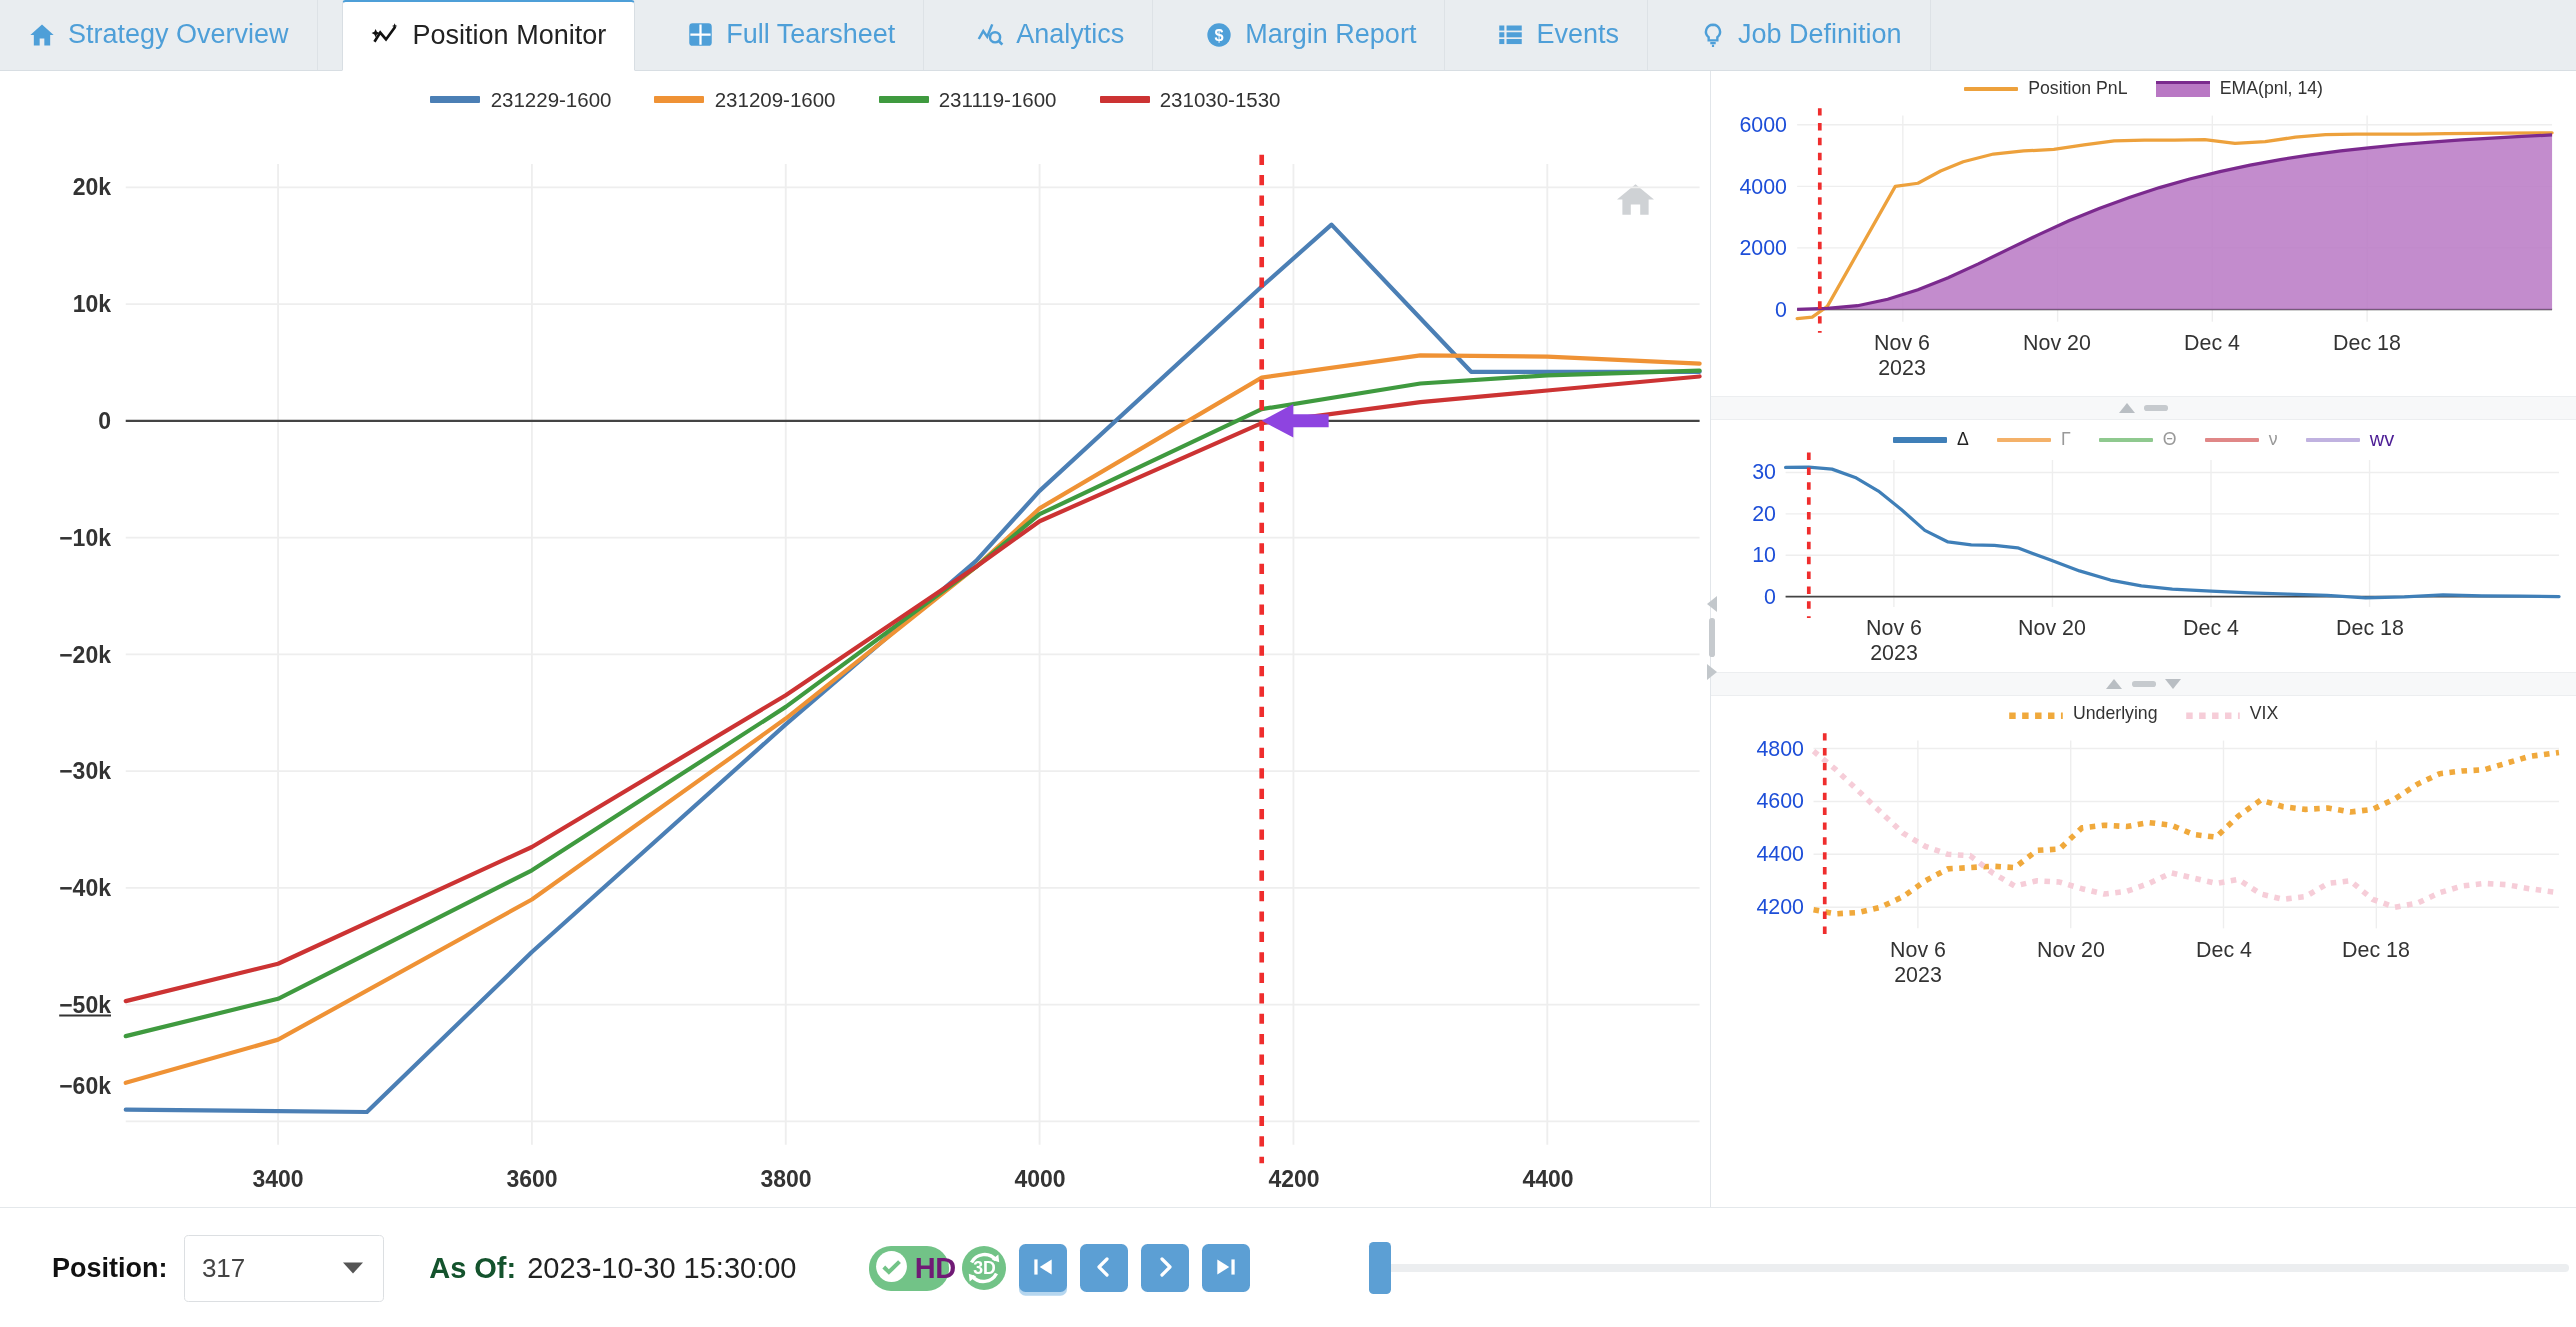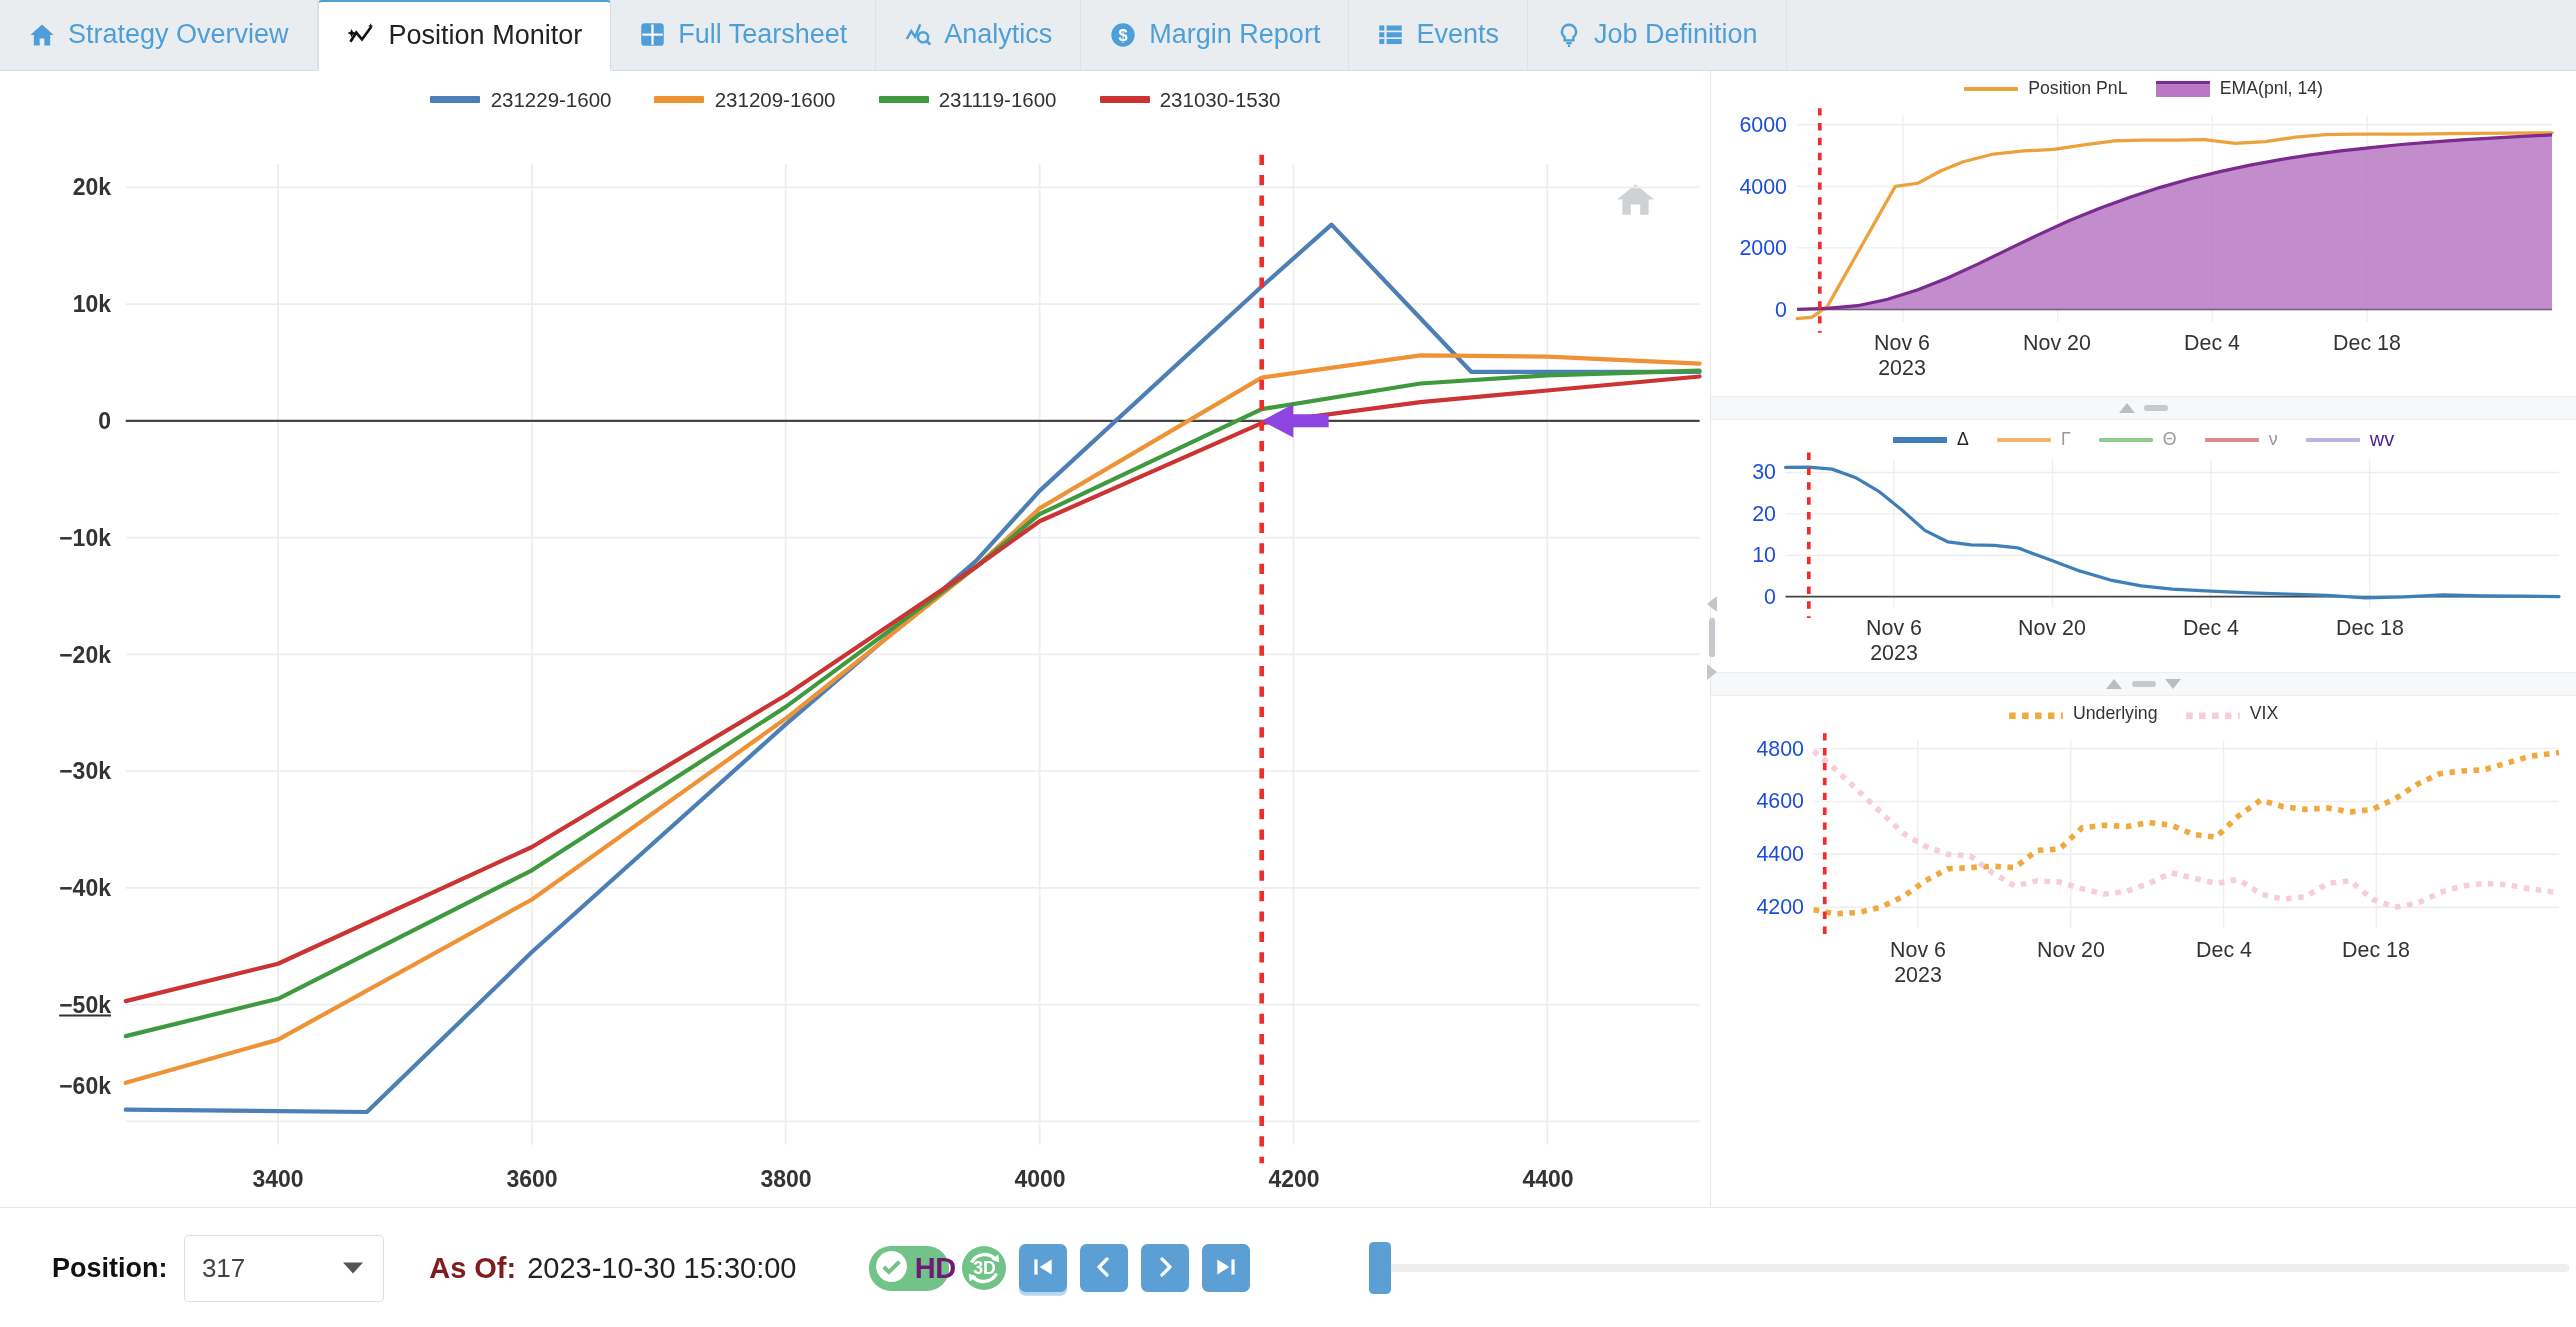--- a/index.html
+++ b/index.html
@@ -11,21 +11,21 @@
     font-family: "Liberation Sans", sans-serif;
     overflow: hidden;
   }
 
   
   #tabbar {
     position: absolute; left: 0; top: 0;
     width: 2576px; height: 71px;
     background: #e9edf0;
     border-bottom: 0.9px solid #d8dee3;
-    display: flex; align-items: flex-end;
+    display: flex; align-items: flex-end; gap: 24px;
   }
   .tab {
     height: 71px;
     display: flex; align-items: center; gap: 12px;
     padding: 0 28px;
     font-size: 27px;
     color: #4e9fd8;
     border-right: 0.9px solid #dde2e6;
     cursor: pointer;
     white-space: nowrap;
@@ -129,21 +129,21 @@
   #pos-select {
     margin-left: 16.7px; width: 200px; height: 67px;
     border: 0.9px solid #dcdfe2; border-radius: 4.6px; background: #fff;
     display: flex; align-items: center; padding: 0 16.7px;
     font-size: 26px; color: #444; cursor: pointer; position: relative;
   }
   #pos-select .caret {
     position:absolute; right: 20.5px; top: 50%; transform: translateY(-50%);
     width:0;height:0;border-left:10.2px solid transparent;border-right:10.2px solid transparent;border-top:11px solid #555;
   }
-  #asof-label { margin-left: 45px; font-size: 29px; font-weight: 700; color:#7f1d1d; }
+  #asof-label { margin-left: 45px; font-size: 29px; font-weight: 700; color:#14532d; }
   #asof-value { margin-left: 11px; font-size: 29px; color:#222; }
 
   #hd-toggle {
     margin-left: 73px; width: 80px; height: 45px; border-radius: 22px;
     background: #72c387; display:flex; align-items:center; gap:4.6px;
     padding-left: 3.7px; cursor:pointer;
   }
   #hd-toggle .hdtxt { color:#701a75;font-size:29px;font-weight:700;letter-spacing:-0.5px; }
   #btn3d {
     margin-left: 13px; width: 44px; height:44px; border-radius: 50%;

